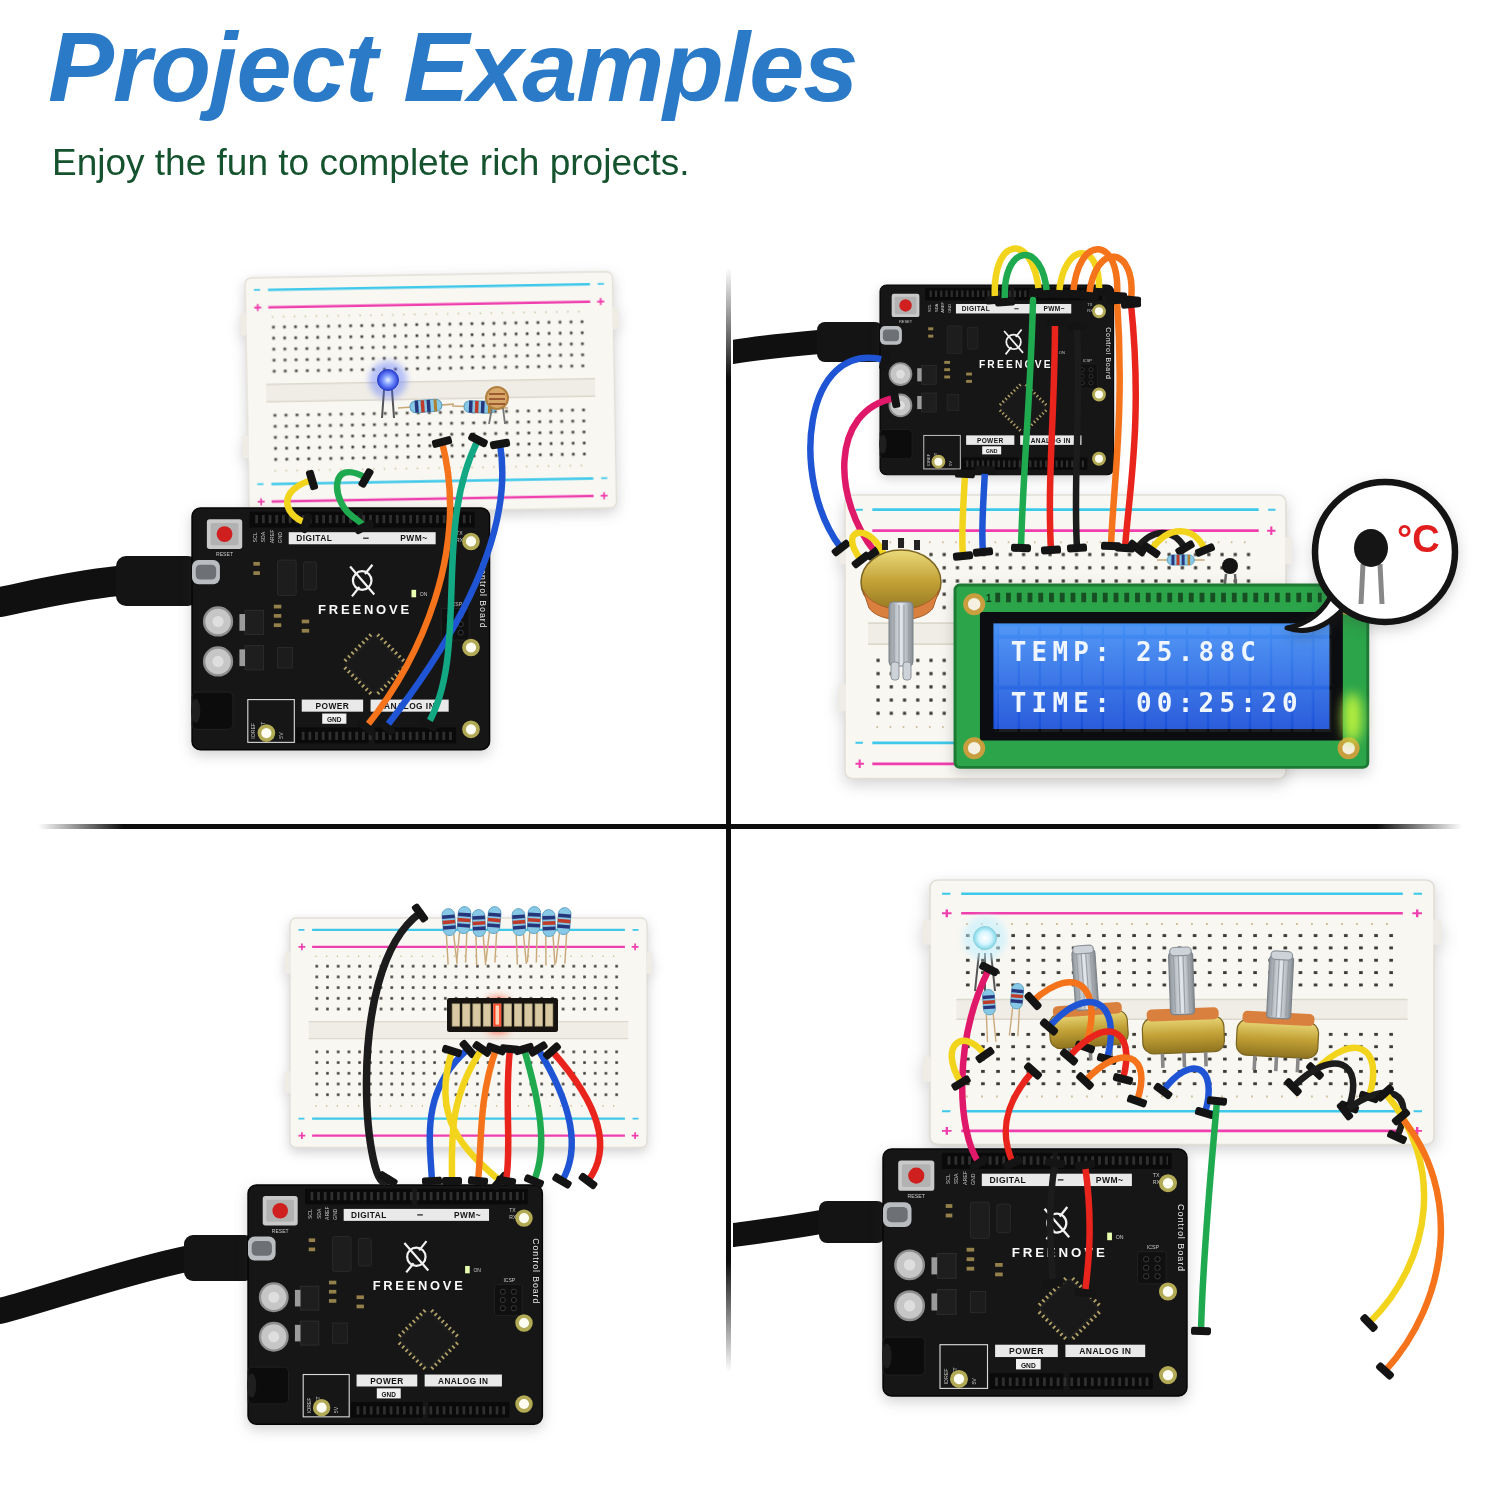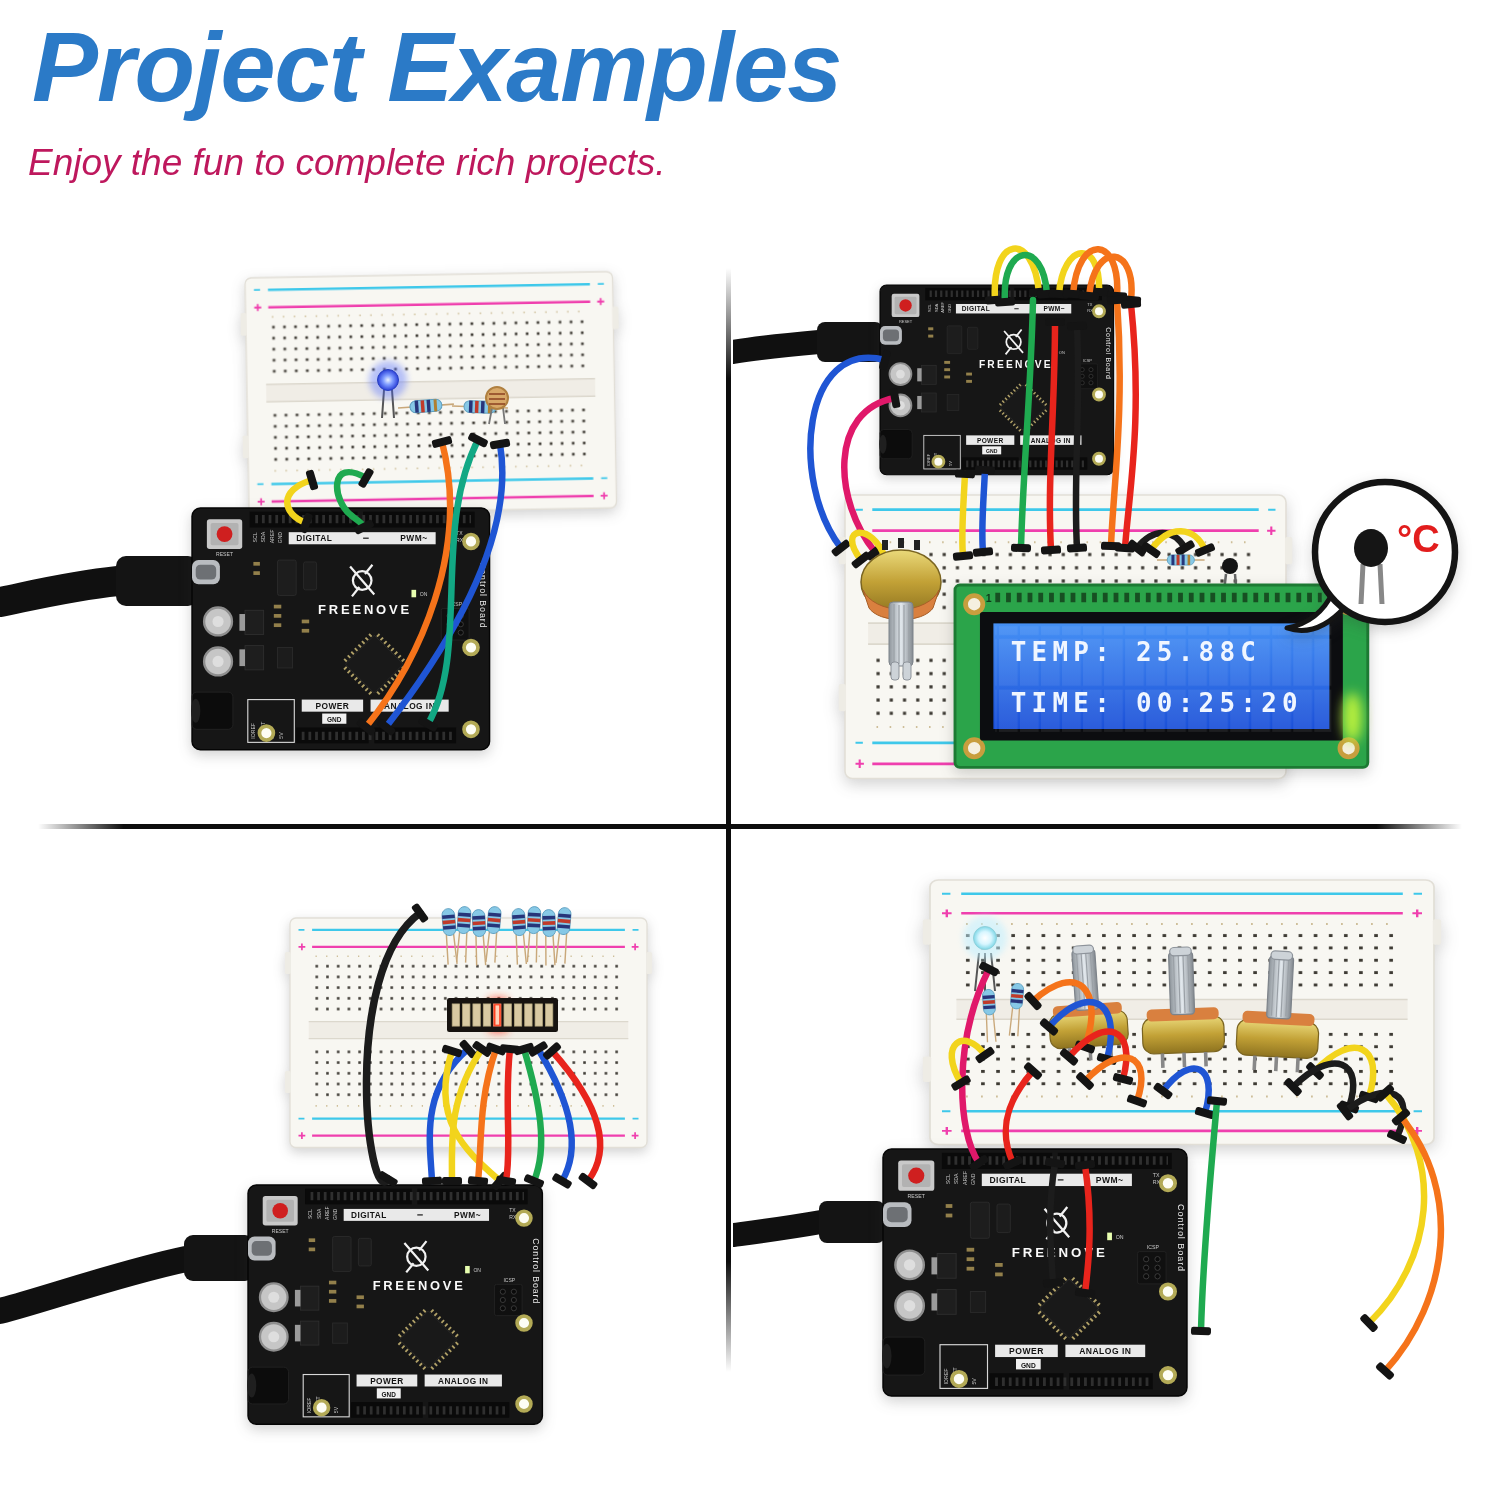--- a/index.html
+++ b/index.html
@@ -1,20 +1,20 @@
 <!DOCTYPE html>
 <html><head>
 <meta charset="utf-8">
 <style>
   html,body{margin:0;padding:0;background:#fff;}
   #canvas{position:relative;width:1500px;height:1500px;background:#fff;overflow:hidden;
           font-family:"Liberation Sans",sans-serif;}
-  .title{position:absolute;left:32px;top:10px;font-size:99px;font-weight:bold;font-style:italic;
+  .title{position:absolute;left:48px;top:10px;font-size:99px;font-weight:bold;font-style:italic;
          color:#2b7ac7;letter-spacing:-1px;white-space:nowrap;}
-  .subtitle{position:absolute;left:28px;top:142px;font-size:37px;color:#be185d;white-space:nowrap;font-style:italic;}
+  .subtitle{position:absolute;left:52px;top:142px;font-size:37px;color:#14532d;white-space:nowrap;}
   .div-v{position:absolute;left:726px;top:268px;width:5px;height:1104px;
          background:linear-gradient(to bottom,rgba(13,13,13,0),#0d0d0d 10%,#0d0d0d 90%,rgba(13,13,13,0));}
   .div-h{position:absolute;left:38px;top:824px;width:1424px;height:5px;
          background:linear-gradient(to right,rgba(13,13,13,0),#0d0d0d 6%,#0d0d0d 94%,rgba(13,13,13,0));}
   .q{position:absolute;}
   .shadow{filter:drop-shadow(0 5px 7px rgba(50,50,50,.22));}
   .w path{fill:none;stroke-linecap:round;}
   .bl{font:bold 9px "Liberation Sans",sans-serif;fill:#141414;letter-spacing:.5px;}
   .tl{font:5.5px "Liberation Sans",sans-serif;fill:#c8c8c8;}
   .brand{font:bold 14px "Liberation Sans",sans-serif;fill:#fafafa;letter-spacing:3px;}

